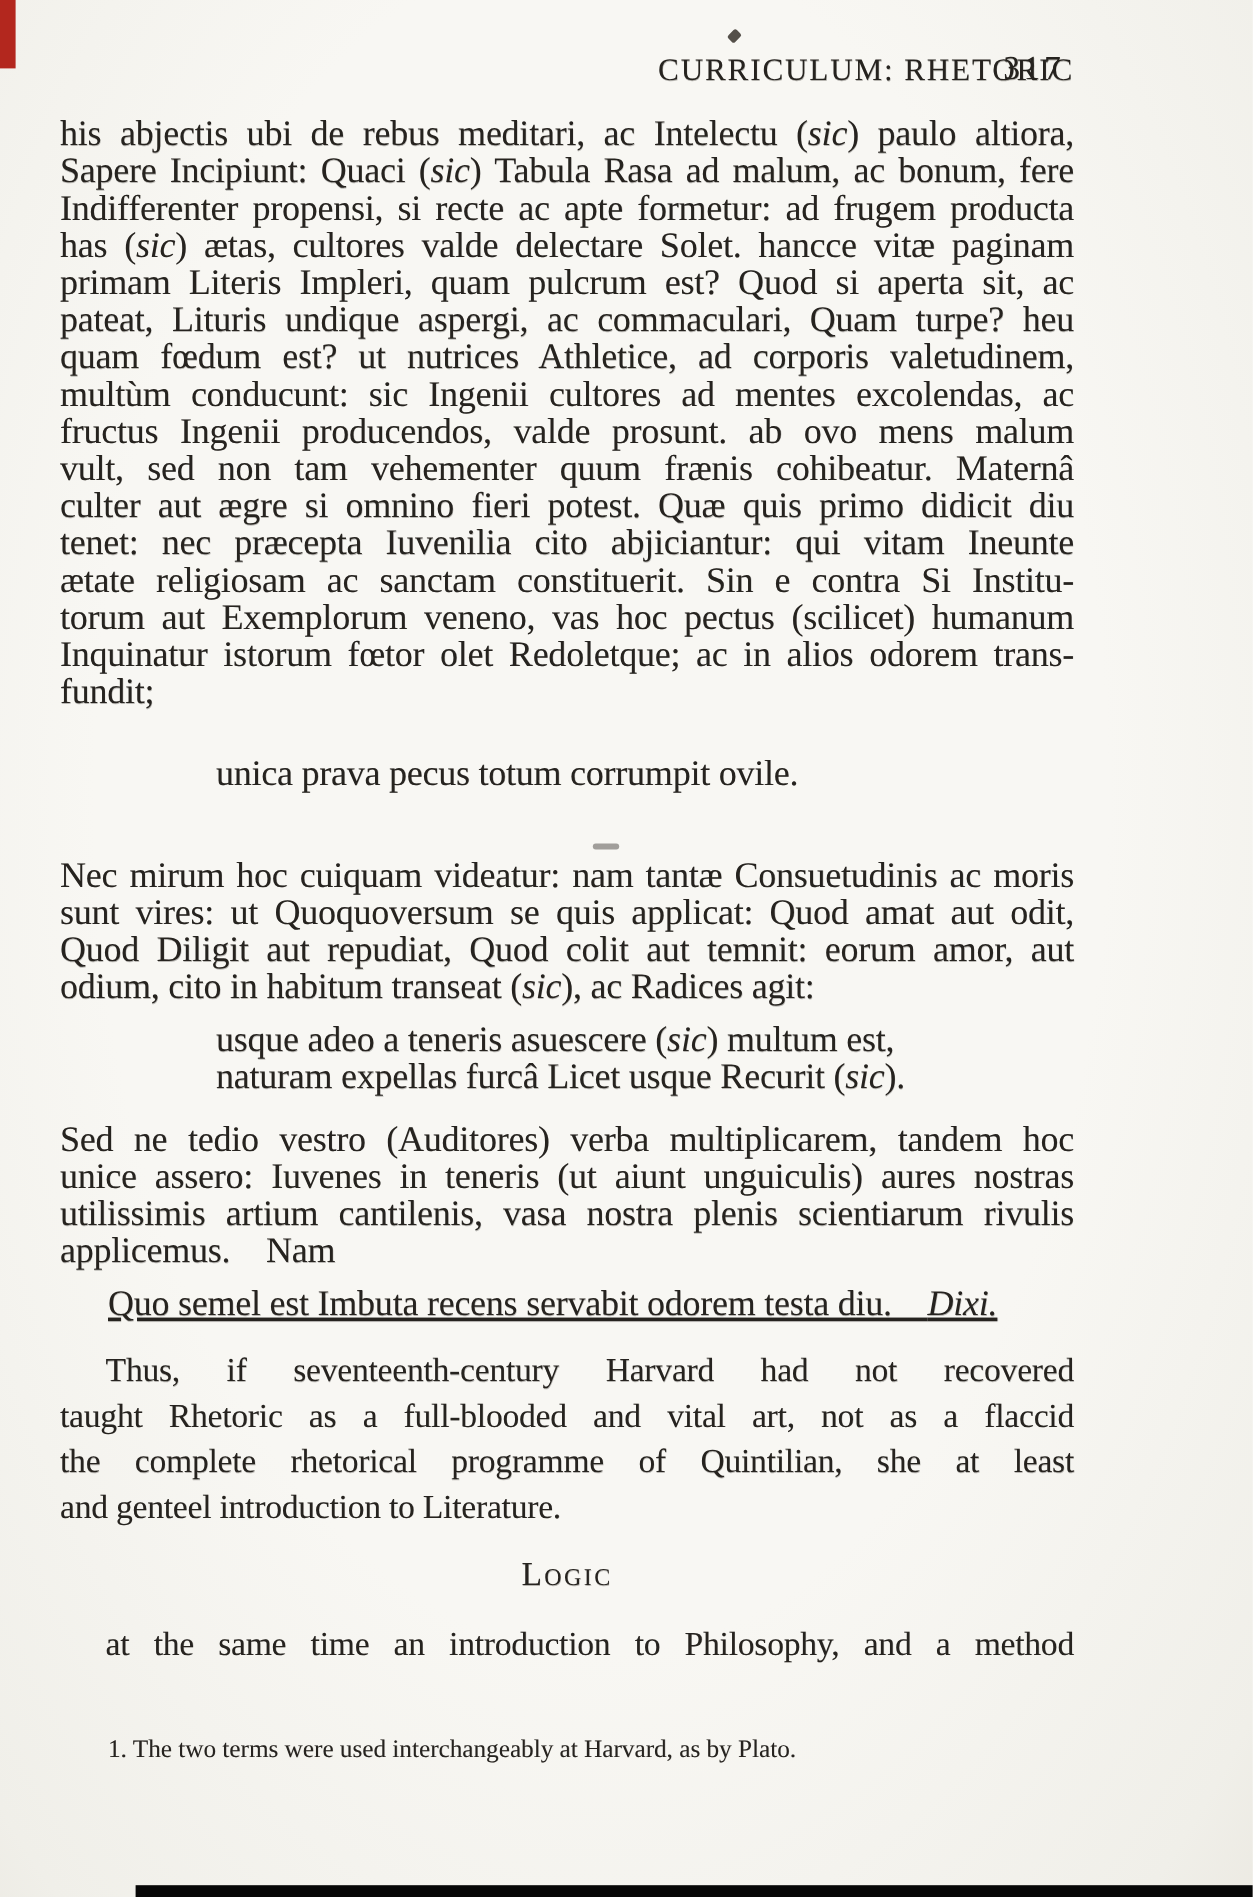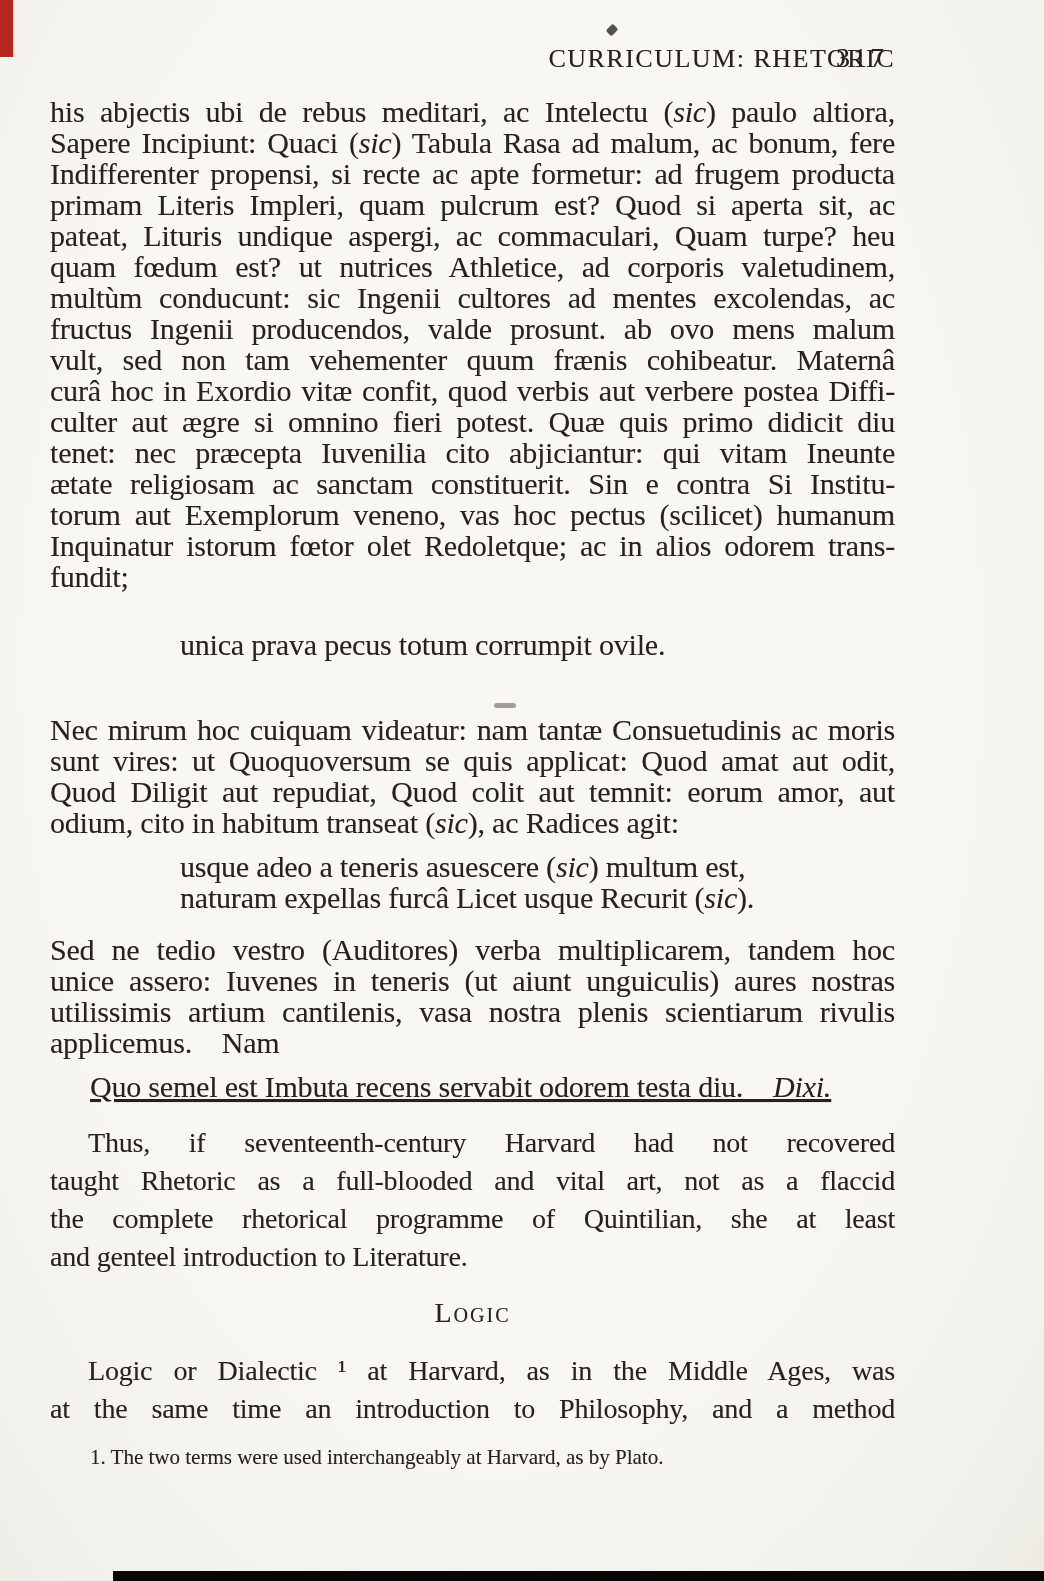--- a/index.html
+++ b/index.html
@@ -67,27 +67,27 @@
 
   <div class="header-row">
     <div class="page-title">CURRICULUM: RHETORIC</div>
     <div class="page-number">317</div>
   </div>
 
   <div id="b0" class="blk latin para">
       <div class="line">his abjectis ubi de rebus meditari, ac Intelectu (<i>sic</i>) paulo altiora,</div>
       <div class="line">Sapere Incipiunt: Quaci (<i>sic</i>) Tabula Rasa ad malum, ac bonum, fere</div>
       <div class="line">Indifferenter propensi, si recte ac apte formetur: ad frugem producta</div>
+      <div class="line">has (<i>sic</i>) ætas, cultores valde delectare Solet.  hancce vitæ paginam</div>
       <div class="line">primam Literis Impleri, quam pulcrum est?  Quod si aperta sit, ac</div>
       <div class="line">pateat, Lituris undique aspergi, ac commaculari, Quam turpe?  heu</div>
       <div class="line">quam fœdum est?  ut nutrices Athletice, ad corporis valetudinem,</div>
       <div class="line">multùm conducunt: sic Ingenii cultores ad mentes excolendas, ac</div>
       <div class="line">fructus Ingenii producendos, valde prosunt.  ab ovo mens malum</div>
       <div class="line">vult, sed non tam vehementer quum frænis cohibeatur.  Maternâ</div>
-      <div class="line">curâ hoc in Exordio vitæ confit, quod verbis aut verbere postea Diffi-</div>
       <div class="line">culter aut ægre si omnino fieri potest.  Quæ quis primo didicit diu</div>
       <div class="line">tenet: nec præcepta Iuvenilia cito abjiciantur: qui vitam Ineunte</div>
       <div class="line">ætate religiosam ac sanctam constituerit.  Sin e contra Si Institu-</div>
       <div class="line">torum aut Exemplorum veneno, vas hoc pectus (scilicet) humanum</div>
       <div class="line">Inquinatur istorum fœtor olet Redoletque; ac in alios odorem trans-</div>
       <div class="line">fundit;</div>
     </div>
   <div id="b1" class="blk latin verse">
       <div class="line">unica prava pecus totum corrumpit ovile.</div>
     </div>
@@ -113,21 +113,20 @@
   <div id="b6" class="blk eng para">
       <div class="line">Thus, if seventeenth-century Harvard had not recovered</div>
       <div class="line">taught Rhetoric as a full-blooded and vital art, not as a flaccid</div>
       <div class="line">the complete rhetorical programme of Quintilian, she at least</div>
       <div class="line">and genteel introduction to Literature.</div>
     </div>
 
   <div class="section-heading">Logic</div>
 
   <div id="b7" class="blk eng para justify-all">
-      <div class="line">Logic or Dialectic ¹ at Harvard, as in the Middle Ages, was</div>
       <div class="line">at the same time an introduction to Philosophy, and a method</div>
     </div>
   <div id="b8" class="blk foot">
       <div class="line">1.  The two terms were used interchangeably at Harvard, as by Plato.</div>
     </div>
 
   <div class="edge-black"></div>
 </div>
 
 </body></html>

